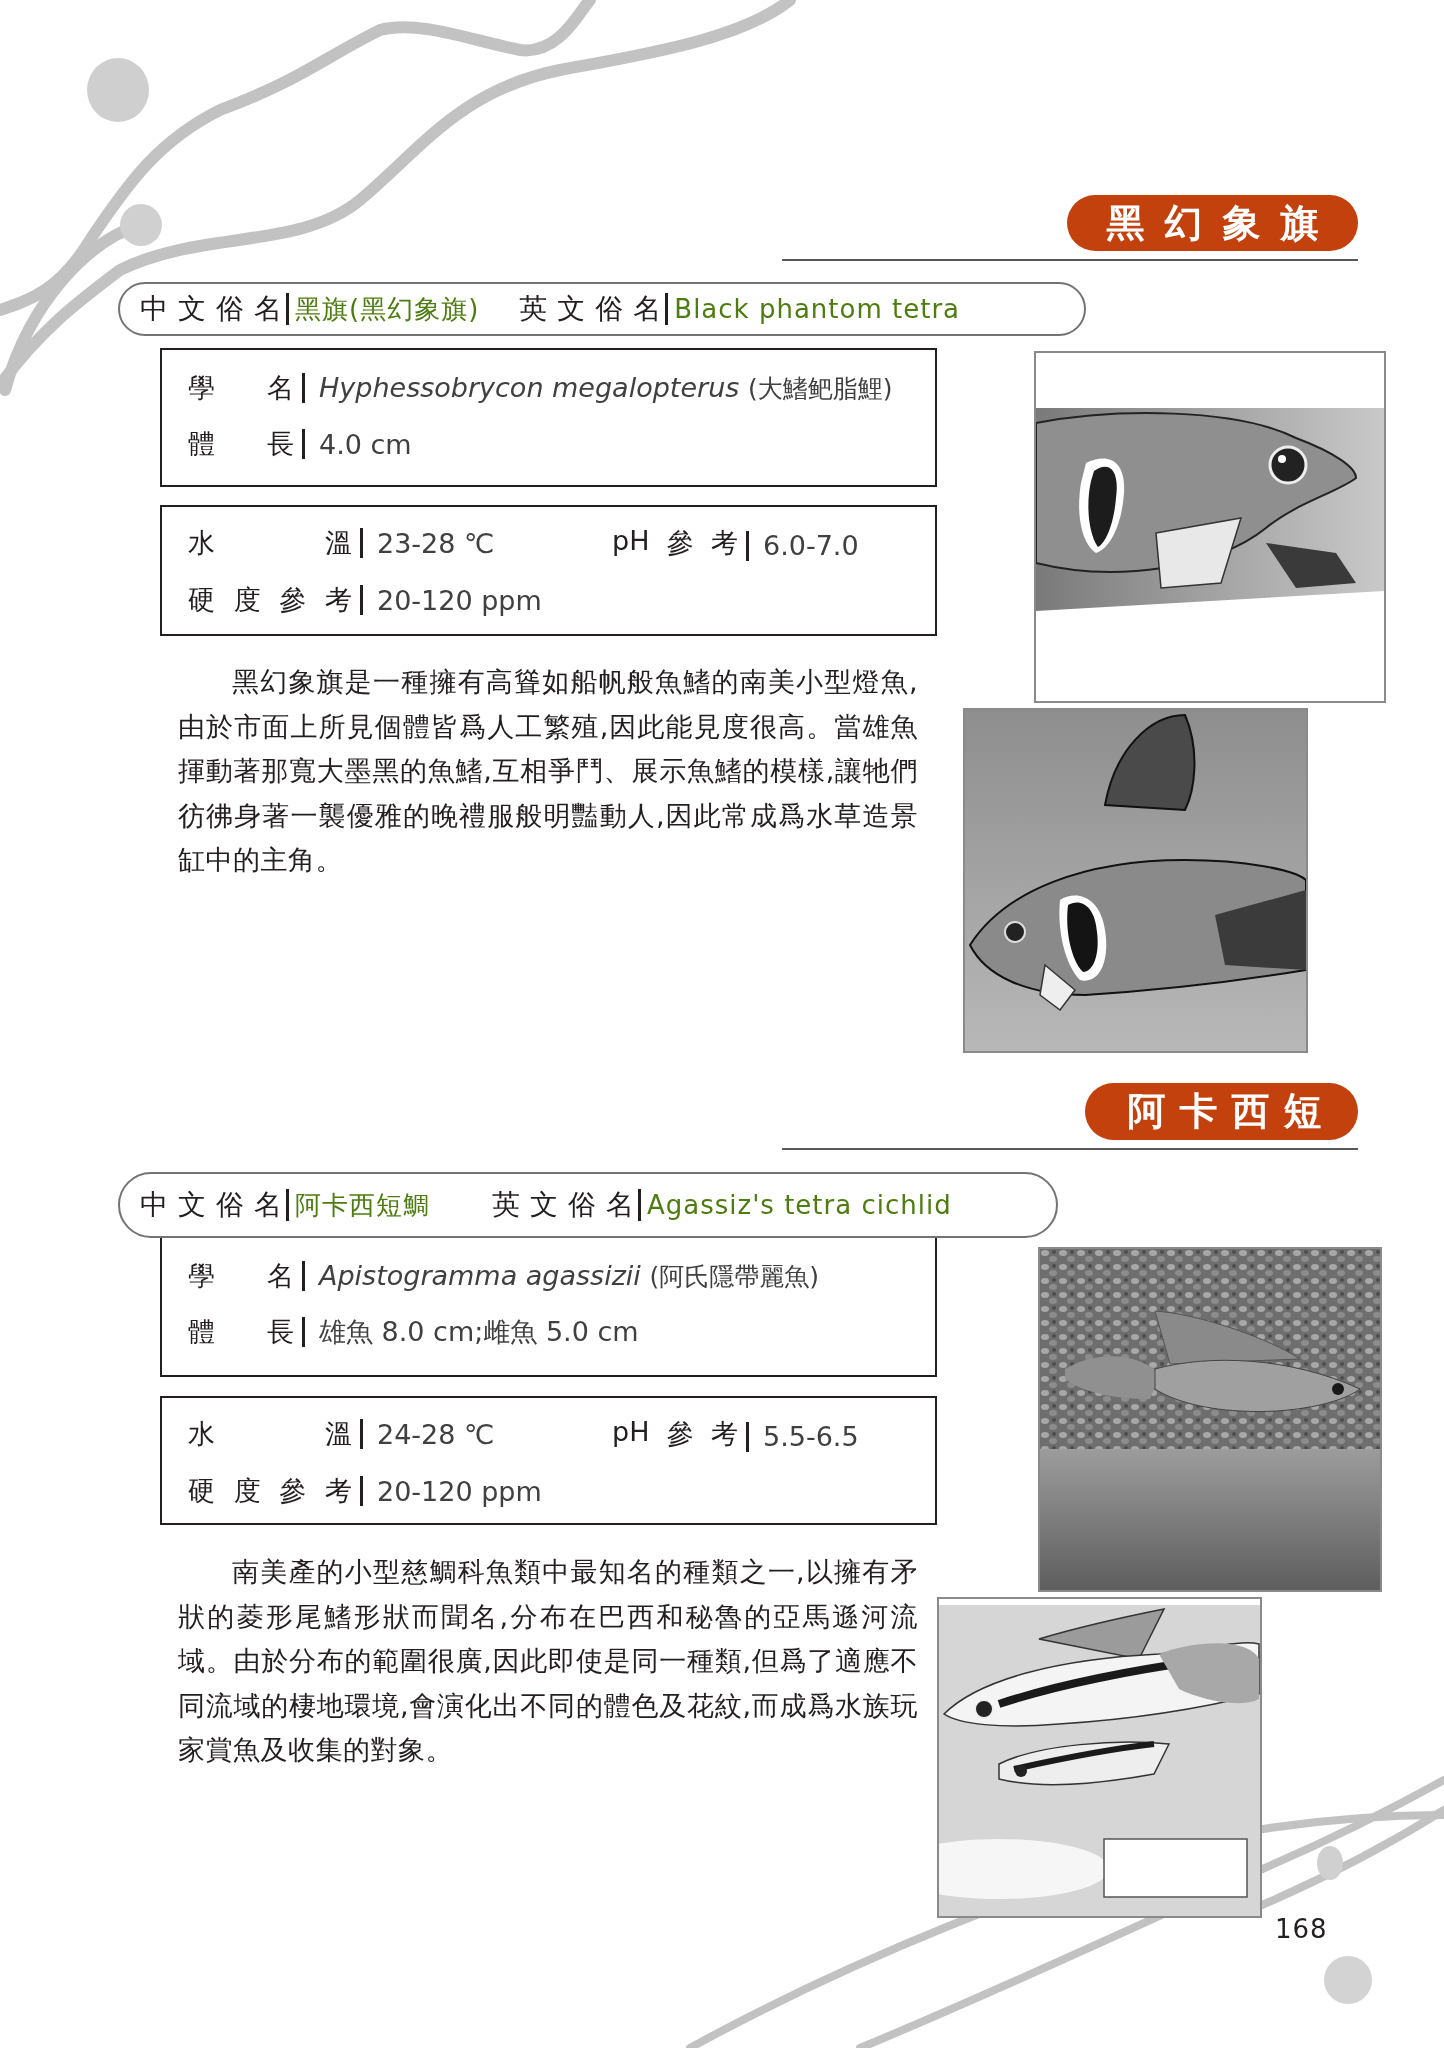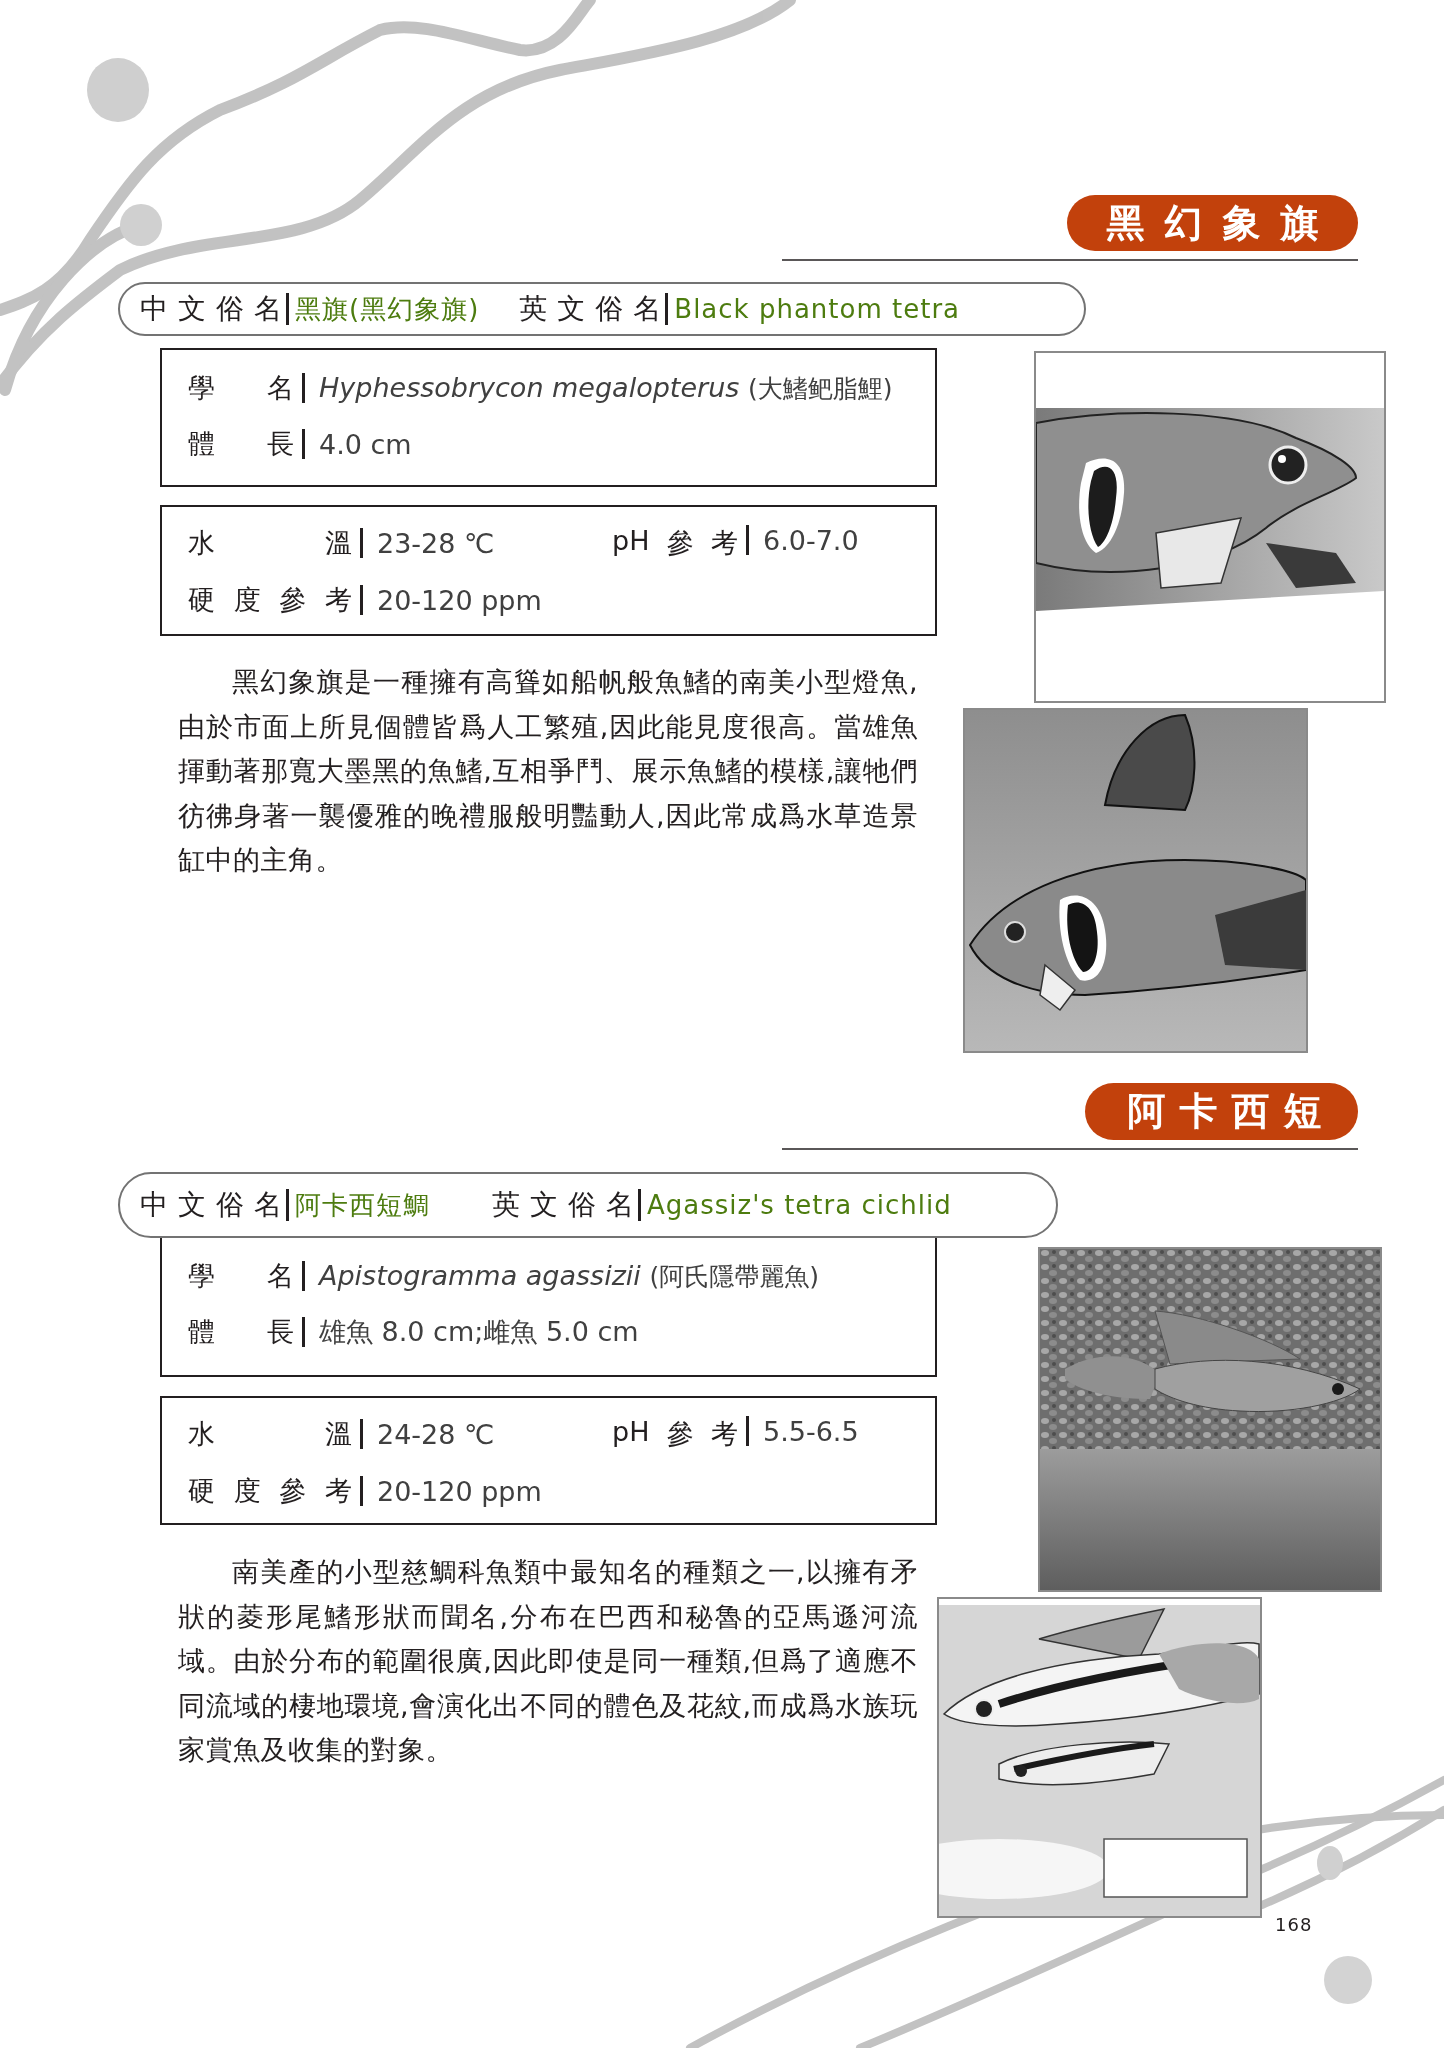--- a/index.html
+++ b/index.html
@@ -30,28 +30,28 @@
     position: absolute; border: 2px solid #231f20; box-sizing: border-box; background: #fff;
   }
   .row { position: absolute; left: 26px; font-size: 27px; white-space: nowrap; display: flex; align-items: center; }
   .row .k { display: inline-block; }
   .row .k.w2 { width: 106px; display: inline-flex; justify-content: space-between; }
   .row .k.w4 { width: 164px; display: inline-flex; justify-content: space-between; }
   .row .sep { display: inline-block; width: 3px; height: 30px; background: #231f20; margin: 0 14px 0 8px; }
   .row .v { font-size: 27px; color: #404040; }
   .row .v.it { font-style: italic; }
   .row .v .cn { font-style: normal; font-size: 25px; }
-  .row .ph { position: absolute; left: 424px; display: flex; align-items: flex-start; }
+  .row .ph { position: absolute; left: 424px; display: flex; align-items: flex-end; }
   .row .ph .k.w3 { width: 126px; display: inline-flex; justify-content: space-between; }
   .para {
     position: absolute; font-size: 27px; line-height: 44.5px; color: #231f20;
     text-indent: 2em; text-align: justify; letter-spacing: 0.5px;
   }
   .pic { position: absolute; border: 2px solid #8a8a8a; box-sizing: border-box; overflow: hidden; }
-  .pageno { position: absolute; font-size: 18px; color: #231f20; letter-spacing: 1px; }
+  .pageno { position: absolute; font-size: 26px; color: #231f20; letter-spacing: 1px; }
 </style>
 </head>
 <body>
 
 <svg class="deco" viewBox="0 0 1444 2048">
   <g fill="none" stroke="#b8b8b8" stroke-width="12" stroke-linecap="round" opacity="0.85">
     <path d="M0 385 C 40 330, 80 300, 120 270 C 200 230, 300 250, 360 200 C 420 150, 460 90, 560 70 C 640 55, 740 40, 790 0"></path>
     <path d="M0 310 C 30 300, 60 290, 90 240 C 130 180, 160 140, 220 110 C 300 80, 320 60, 380 30 C 420 20, 470 40, 520 50 C 560 55, 580 10, 590 0"></path>
     <path d="M5 390 C 30 300, 90 240, 140 225"></path>
   </g>

